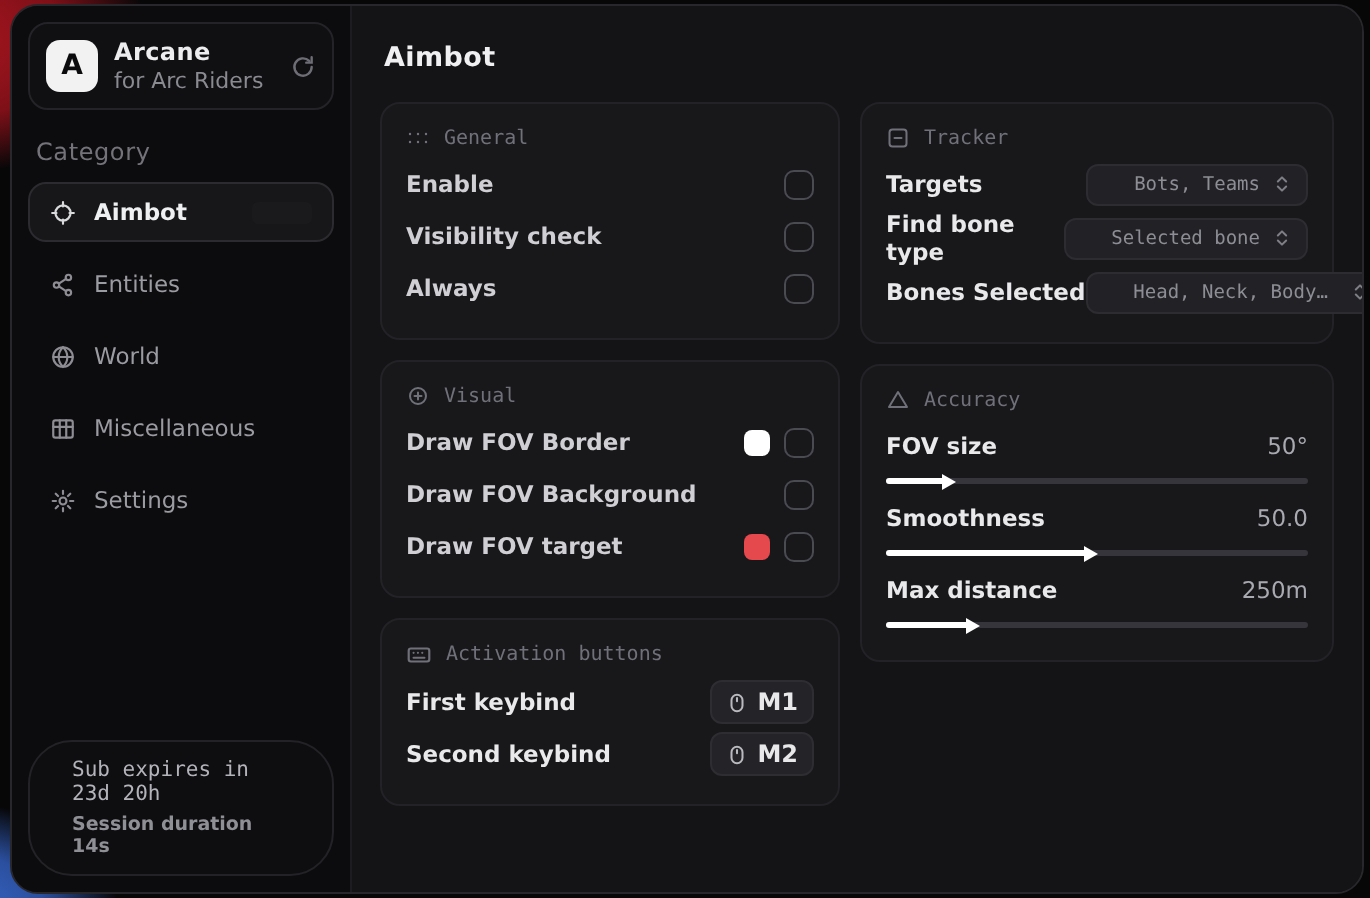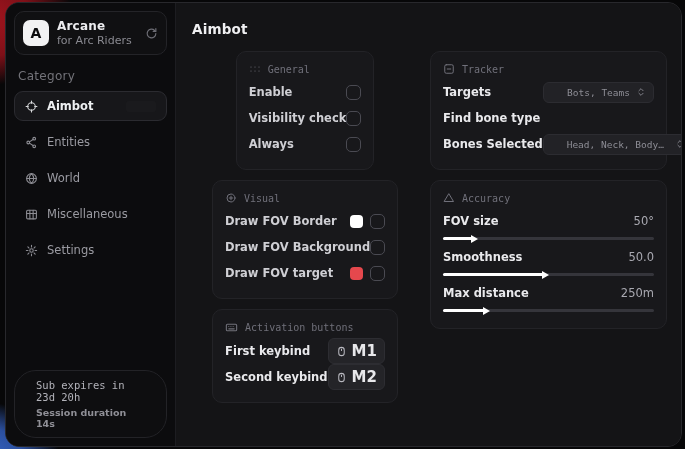--- a/index.html
+++ b/index.html
@@ -54,42 +54,42 @@
   .footer-card {
     border:1px solid #232327; border-radius:22px; padding:8px 21px; background:#0e0e10;
   }
   .footer-line1 { font-family:"DejaVu Sans Mono","Liberation Mono",monospace; color:#b3b3ba; font-size:10.5px; }
   .footer-line2 { color:#8f8f96; font-size:9.5px; font-weight:bold; margin-top:4px; }
   
   .main { flex:1; background:#141416; padding:14px 14px; overflow:hidden; }
   .page-title { color:#f0f0f2; font-size:13.5px; font-weight:bold; letter-spacing:.2px; margin:4px 2px 14px; }
   .columns { display:flex; gap:10px; align-items:flex-start; }
   .col { display:flex; flex-direction:column; gap:10px; }
-  .col-left { width:243px;align-items:center; }
+  .col-left { width:243px; }
   .col-right { width:237px; }
   .card {
     background:#18181b; border:1px solid #232327; border-radius:10px; padding:11px 12px 12px;
   }
   .card-header {
     display:flex; align-items:center; gap:7px; color:#70707a;
     font-family:"DejaVu Sans Mono","Liberation Mono",monospace; font-size:10px; margin-bottom:4px;
   }
   .row {
     display:flex; align-items:center; justify-content:space-between; min-height:26px; margin-top:0;
   }
   .row-label { color:#cfcfd4; font-size:11.5px; font-weight:600; }
   .row-label.bright { color:#e9e9ec; }
   .controls { display:flex; align-items:center; gap:7px; }
   .checkbox {
     width:15px; height:15px; border:1.6px solid #4a4a52; border-radius:5px; background:transparent; cursor:pointer;
   }
   .swatch { width:13px; height:13px; border-radius:4px; cursor:pointer; }
   .keybtn {
     display:flex; align-items:center; gap:5px; background:#242428; border:1px solid #2d2d32;
-    border-radius:6px; padding:3px 7px; color:#e8e8eb; font-size:15px; font-weight:bold; cursor:pointer;
+    border-radius:6px; padding:3px 7px; color:#e8e8eb; font-size:12px; font-weight:bold; cursor:pointer;
   }
   .keybtn .kico { color:#b9b9c0; display:flex; }
   .dropdown {
     display:flex; align-items:center; gap:6px; background:#222226; border:1px solid #2c2c31;
     border-radius:6px; padding:4px 7px; color:#8d8d95; cursor:pointer; max-width:150px;
     font-family:"DejaVu Sans Mono","Liberation Mono",monospace; font-size:9.5px;
   }
   .dropdown .dval { white-space:nowrap; overflow:hidden; text-overflow:ellipsis;padding-left:16px; }
   .dropdown .dico { color:#7e7e86; display:flex; flex-shrink:0; }
   
@@ -311,20 +311,28 @@
               <span class="dval">Bots, Teams</span>
               <span class="dico">
                 <svg width="10" height="10" viewBox="0 0 24 24" fill="none" stroke="currentColor" stroke-width="2.4" stroke-linecap="round" stroke-linejoin="round">
                   <path d="M7 9l5-5 5 5M7 15l5 5 5-5"></path>
                 </svg>
               </span>
             </span>
           </div>
           <div class="row">
             <span class="row-label bright">Find bone type</span>
+            <span class="dropdown">
+              <span class="dval">Selected bone</span>
+              <span class="dico">
+                <svg width="10" height="10" viewBox="0 0 24 24" fill="none" stroke="currentColor" stroke-width="2.4" stroke-linecap="round" stroke-linejoin="round">
+                  <path d="M7 9l5-5 5 5M7 15l5 5 5-5"></path>
+                </svg>
+              </span>
+            </span>
           </div>
           <div class="row">
             <span class="row-label bright" style="white-space:nowrap">Bones Selected</span>
             <span class="dropdown">
               <span class="dval">Head, Neck, Body, Pe...</span>
               <span class="dico">
                 <svg width="10" height="10" viewBox="0 0 24 24" fill="none" stroke="currentColor" stroke-width="2.4" stroke-linecap="round" stroke-linejoin="round">
                   <path d="M7 9l5-5 5 5M7 15l5 5 5-5"></path>
                 </svg>
               </span>

